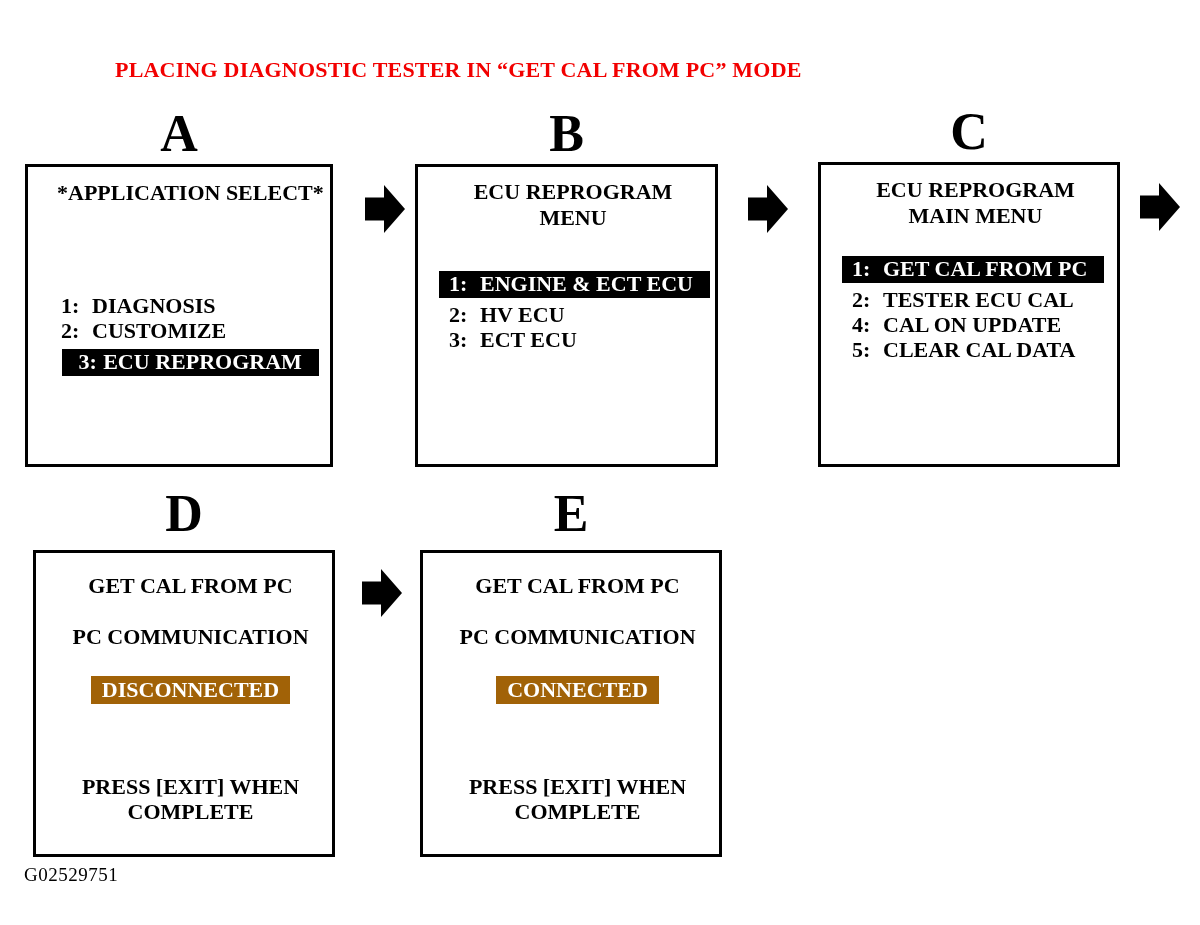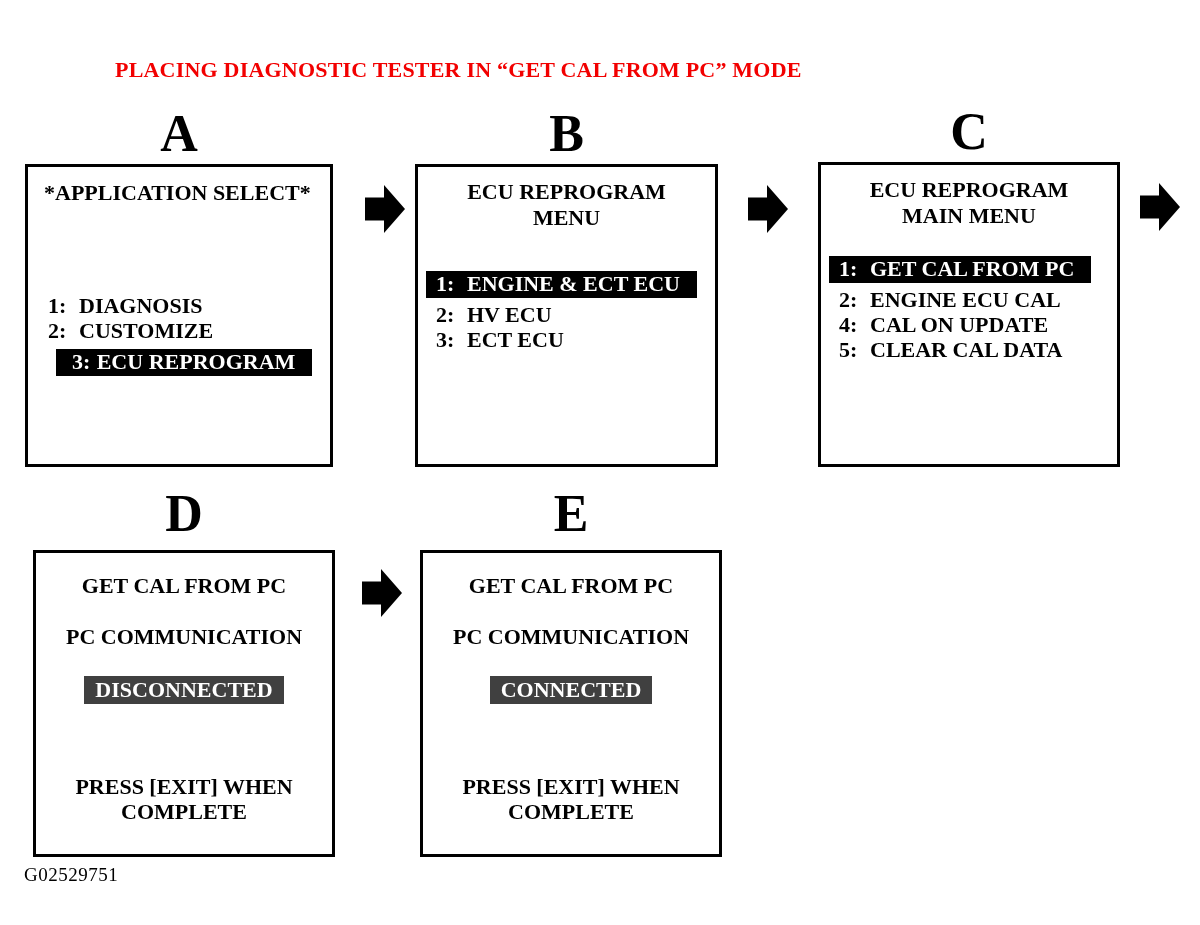--- a/index.html
+++ b/index.html
@@ -11,21 +11,21 @@
   }
   .title {
     position:absolute; left:115px; top:45px;
     font-size:22px; letter-spacing:0.2px; white-space:nowrap;
   }
   .plabel {
     position:absolute; font-size:52px; line-height:52px; text-align:center;
   }
   .screen {
     position:absolute; border:3px solid #000; background:#fff;
-    box-sizing:border-box; font-size:22px; line-height:25px;
+    box-sizing:border-box; font-size:22px; line-height:25px;padding-left:13px;
   }
   .heading-left { margin:13px 0 0 16px; white-space:nowrap; line-height:26px; }
   .heading-center { text-align:center; margin-top:12px; line-height:26px; }
   .menu-a { margin-top:87px; }
   .menu-b { margin-top:39px; }
   .menu-c { margin-top:26px; }
   .row { padding-left:18px; white-space:nowrap; line-height:25px; }
   .row-a { padding-left:20px; }
   .num { display:inline-block; width:31px; }
   .hl-row { line-height:27px; }
@@ -33,21 +33,21 @@
   .row.gap-above-sm { margin-top:4px; }
   .hl {
     background:#000; color:#fff; display:inline-block;
     margin-left:-10px; padding:1px 17px 2px 10px; line-height:24px;
   }
   .center-line { text-align:center; line-height:26px; white-space:nowrap; }
   .dline1 { margin-top:20px; }
   .dline2 { margin-top:25px; }
   .status-row { text-align:center; margin-top:26px; }
   .status {
-    display:inline-block; background:#404040; color:#fff;
+    display:inline-block; background:#a16207; color:#fff;
     padding:2px 11px 3px; line-height:23px;
   }
   .dfooter { margin-top:70px; text-align:center; line-height:25px; }
   .arrow { position:absolute; }
   .arrow polygon { fill:#000; }
   .figure-id {
     position:absolute; left:24px; top:852px;
     font-size:19px; font-weight:normal; letter-spacing:0.5px;text-align:center;
   }
 </style>
@@ -105,21 +105,21 @@
   <div class="screen" style="left:818px; top:150px; width:302px; height:305px;">
     <div class="heading-center">
       <div>ECU REPROGRAM</div>
       <div>MAIN MENU</div>
     </div>
     <div class="menu-c">
       <div class="row hl-row">
         <span class="hl"><span class="num">1:</span><span>GET CAL FROM PC</span></span>
       </div>
       <div class="row gap-above-sm">
-        <span class="num">2:</span><span>ENGINE ECU CAL</span>
+        <span class="num">2:</span><span>TESTER ECU CAL</span>
       </div>
       <div class="row">
         <span class="num">4:</span><span>CAL ON UPDATE</span>
       </div>
       <div class="row">
         <span class="num">5:</span><span>CLEAR CAL DATA</span>
       </div>
     </div>
   </div>
 

